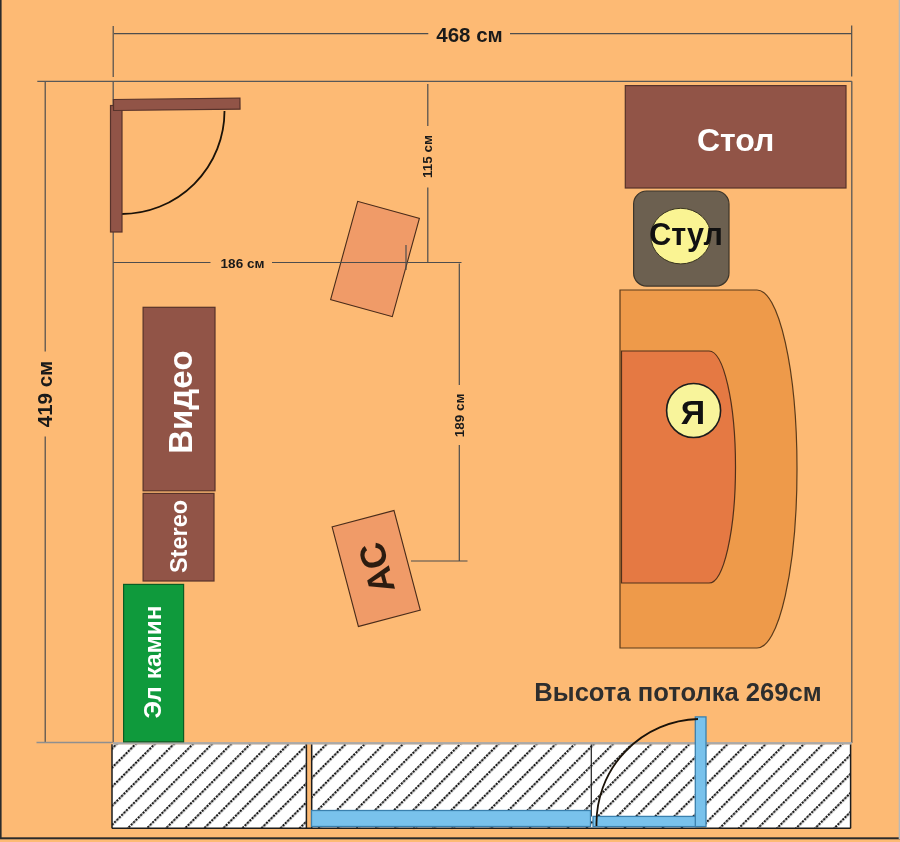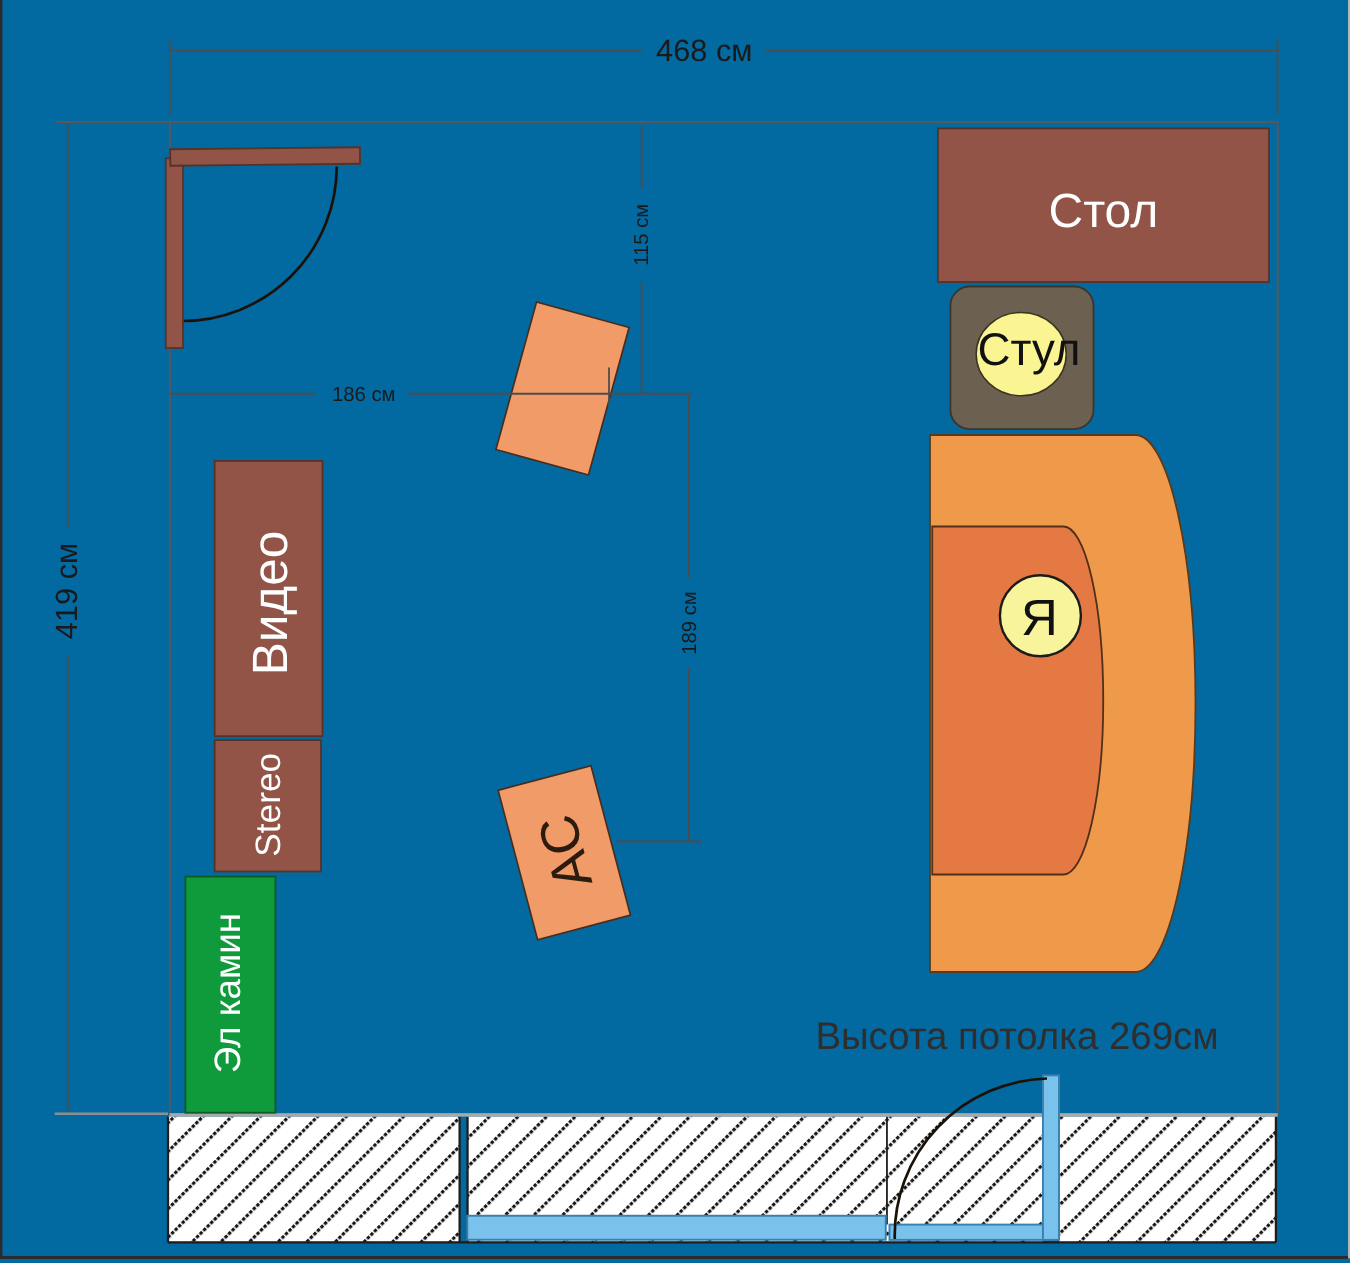--- a/index.html
+++ b/index.html
@@ -1,17 +1,17 @@
 <!DOCTYPE html>
 <html><head>
 <meta charset="utf-8">
 <style>
   html,body{margin:0;padding:0;background:#ffffff;}
-  #page{position:relative;width:900px;height:842px;background:#0369a1;overflow:hidden;
-        font-family:"Liberation Sans", sans-serif;}
+  #page{position:relative;width:900px;height:842px;background:#fdba74;overflow:hidden;
+        font-family:"Liberation Sans", sans-serif;font-weight:bold;}
   svg{position:absolute;left:0;top:0;}
 </style>
 </head>
 <body>
 <div id="page">
 <svg width="900" height="842" viewBox="0 0 900 842">
   <defs>
     <pattern id="hatch" width="10" height="13.5" patternUnits="userSpaceOnUse" patternTransform="rotate(-45)">
       <line x1="-1" y1="1" x2="11" y2="1" stroke="#141414" stroke-width="2.2" stroke-dasharray="2.3 1.05"></line>
     </pattern>

